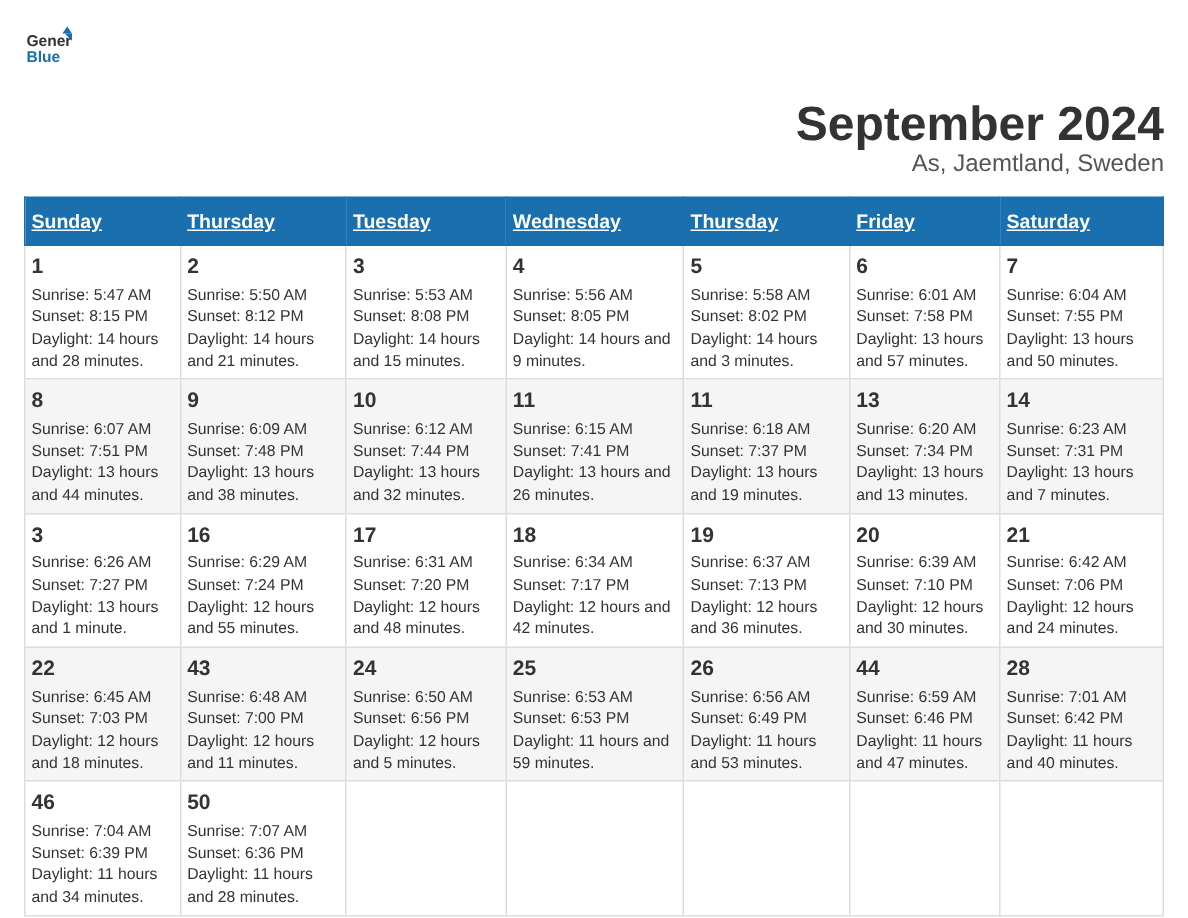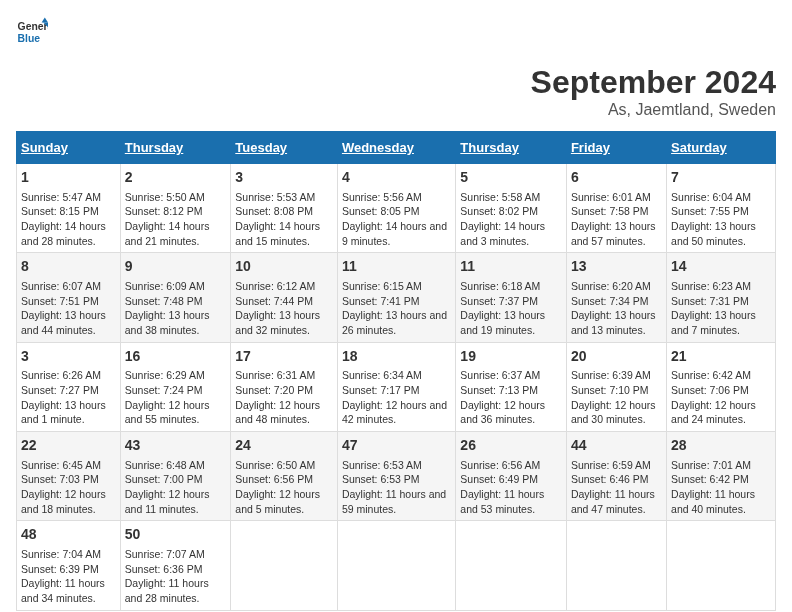--- a/index.html
+++ b/index.html
@@ -204,39 +204,39 @@
         </td>
         <td>
           <span class="day-num">43</span>
           <div class="day-info">Sunrise: 6:48 AM<br>Sunset: 7:00 PM<br>Daylight: 12 hours and 11 minutes.</div>
         </td>
         <td>
           <span class="day-num">24</span>
           <div class="day-info">Sunrise: 6:50 AM<br>Sunset: 6:56 PM<br>Daylight: 12 hours and 5 minutes.</div>
         </td>
         <td>
-          <span class="day-num">47</span>
+          <span class="day-num">25</span>
           <div class="day-info">Sunrise: 6:53 AM<br>Sunset: 6:53 PM<br>Daylight: 11 hours and 59 minutes.</div>
         </td>
         <td>
           <span class="day-num">26</span>
           <div class="day-info">Sunrise: 6:56 AM<br>Sunset: 6:49 PM<br>Daylight: 11 hours and 53 minutes.</div>
         </td>
         <td>
           <span class="day-num">44</span>
           <div class="day-info">Sunrise: 6:59 AM<br>Sunset: 6:46 PM<br>Daylight: 11 hours and 47 minutes.</div>
         </td>
         <td>
           <span class="day-num">28</span>
           <div class="day-info">Sunrise: 7:01 AM<br>Sunset: 6:42 PM<br>Daylight: 11 hours and 40 minutes.</div>
         </td>
       </tr>
       <tr>
         <td>
-          <span class="day-num">48</span>
+          <span class="day-num">46</span>
           <div class="day-info">Sunrise: 7:04 AM<br>Sunset: 6:39 PM<br>Daylight: 11 hours and 34 minutes.</div>
         </td>
         <td>
           <span class="day-num">50</span>
           <div class="day-info">Sunrise: 7:07 AM<br>Sunset: 6:36 PM<br>Daylight: 11 hours and 28 minutes.</div>
         </td>
         <td></td>
         <td></td>
         <td></td>
         <td></td>

